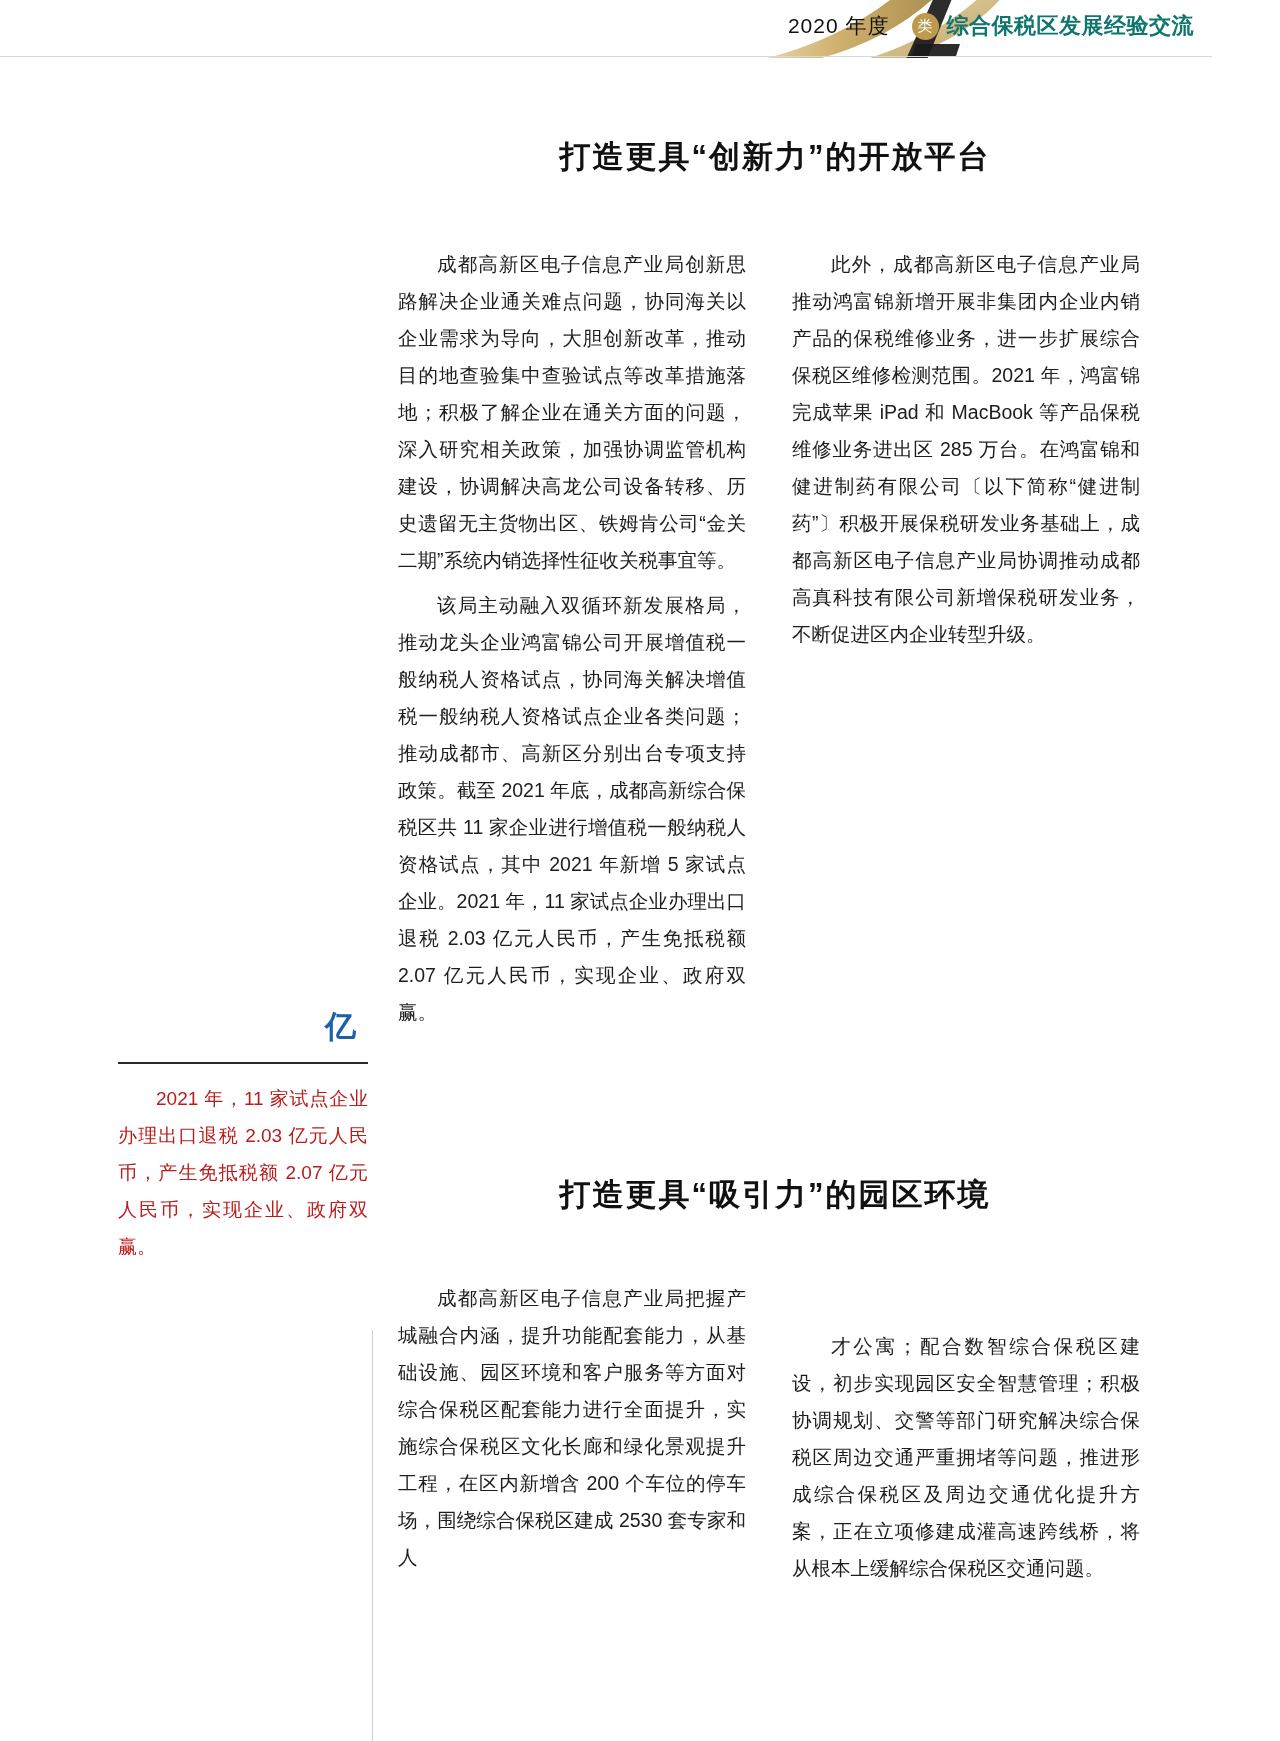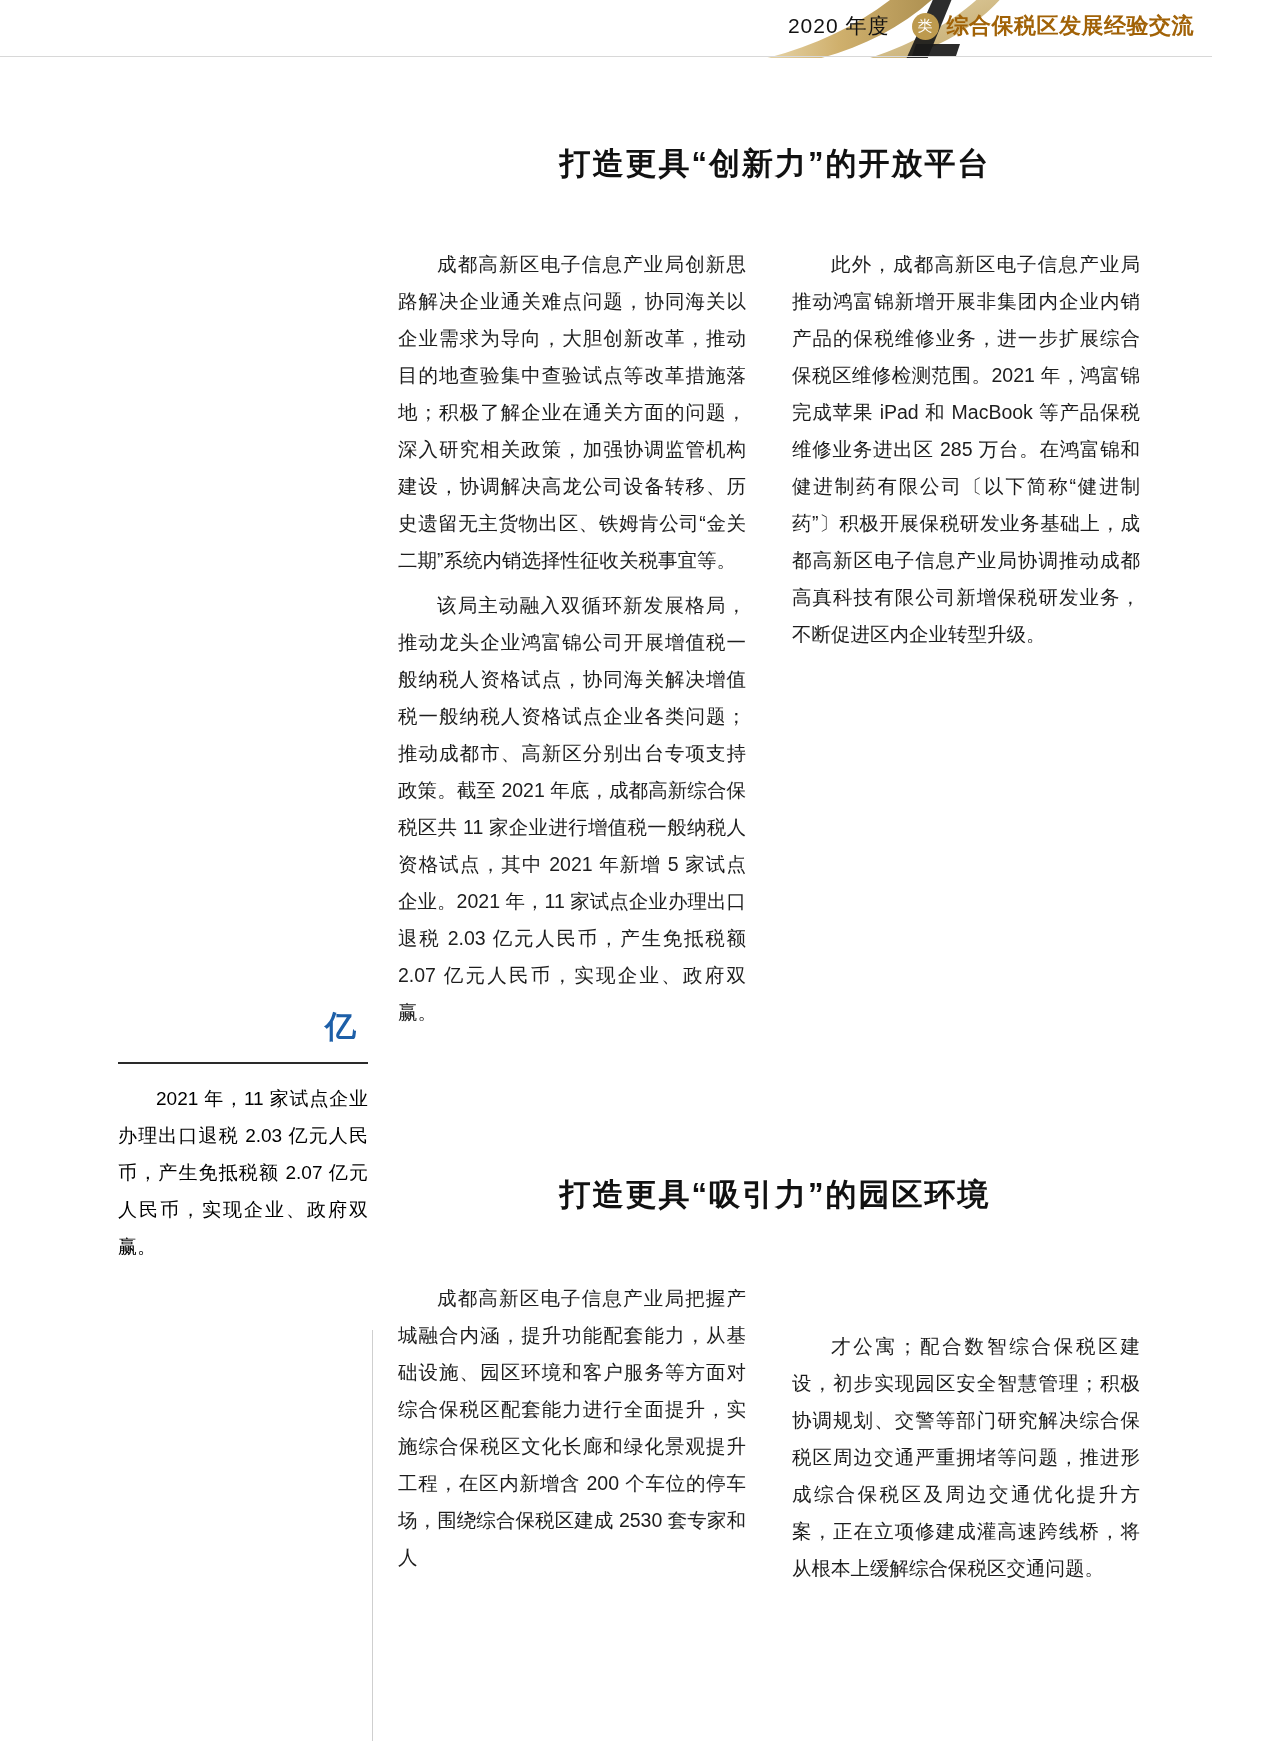--- a/index.html
+++ b/index.html
@@ -59,21 +59,21 @@
     font-size: 15px;
     display: flex;
     align-items: center;
     justify-content: center;
     margin: 0 2px 0 16px;
   }
   .hdr-title {
     font-family: "Liberation Sans", sans-serif;
     font-size: 22px;
     font-weight: 700;
-    color: #a16207;
+    color: #0f766e;
     letter-spacing: 0.5px;
   }
   .hdr-rule {
     position: absolute;
     left: 0;
     top: 56px;
     width: 1280px;
     height: 1px;
     background: #d8d8d8;
   }
@@ -83,21 +83,21 @@
     position: absolute;
     font-family: "Liberation Sans", sans-serif;
     font-weight: 700;
     font-size: 31px;
     letter-spacing: 2px;
     color: #111;
     text-align: center;
     width: 770px;
     left: 390px;
   }
-  #title-1 { top: 143px; }
+  #title-1 { top: 136px; }
   #title-2 { top: 1174px; }
 
   
   .col {
     position: absolute;
     width: 364px;
     font-size: 19.5px;
     line-height: 37px;
     text-align: justify;
     text-justify: inter-ideograph;
@@ -144,21 +144,21 @@
     height: 2px;
     background: #2a2a2a;
     margin-top: 14px;
   }
   .bignum-cap {
     margin-top: 16px;
     width: 250px;
     font-family: "Liberation Sans", sans-serif;
     font-size: 19px;
     line-height: 37px;
-    color: #000000;
+    color: #b91c1c;
     text-align: justify;
     text-justify: inter-ideograph;
   }
   .bignum-cap p { margin: 0; text-indent: 2em; }
 
   
   .col-sep {
     position: absolute;
     left: 372px;
     top: 1330px;

